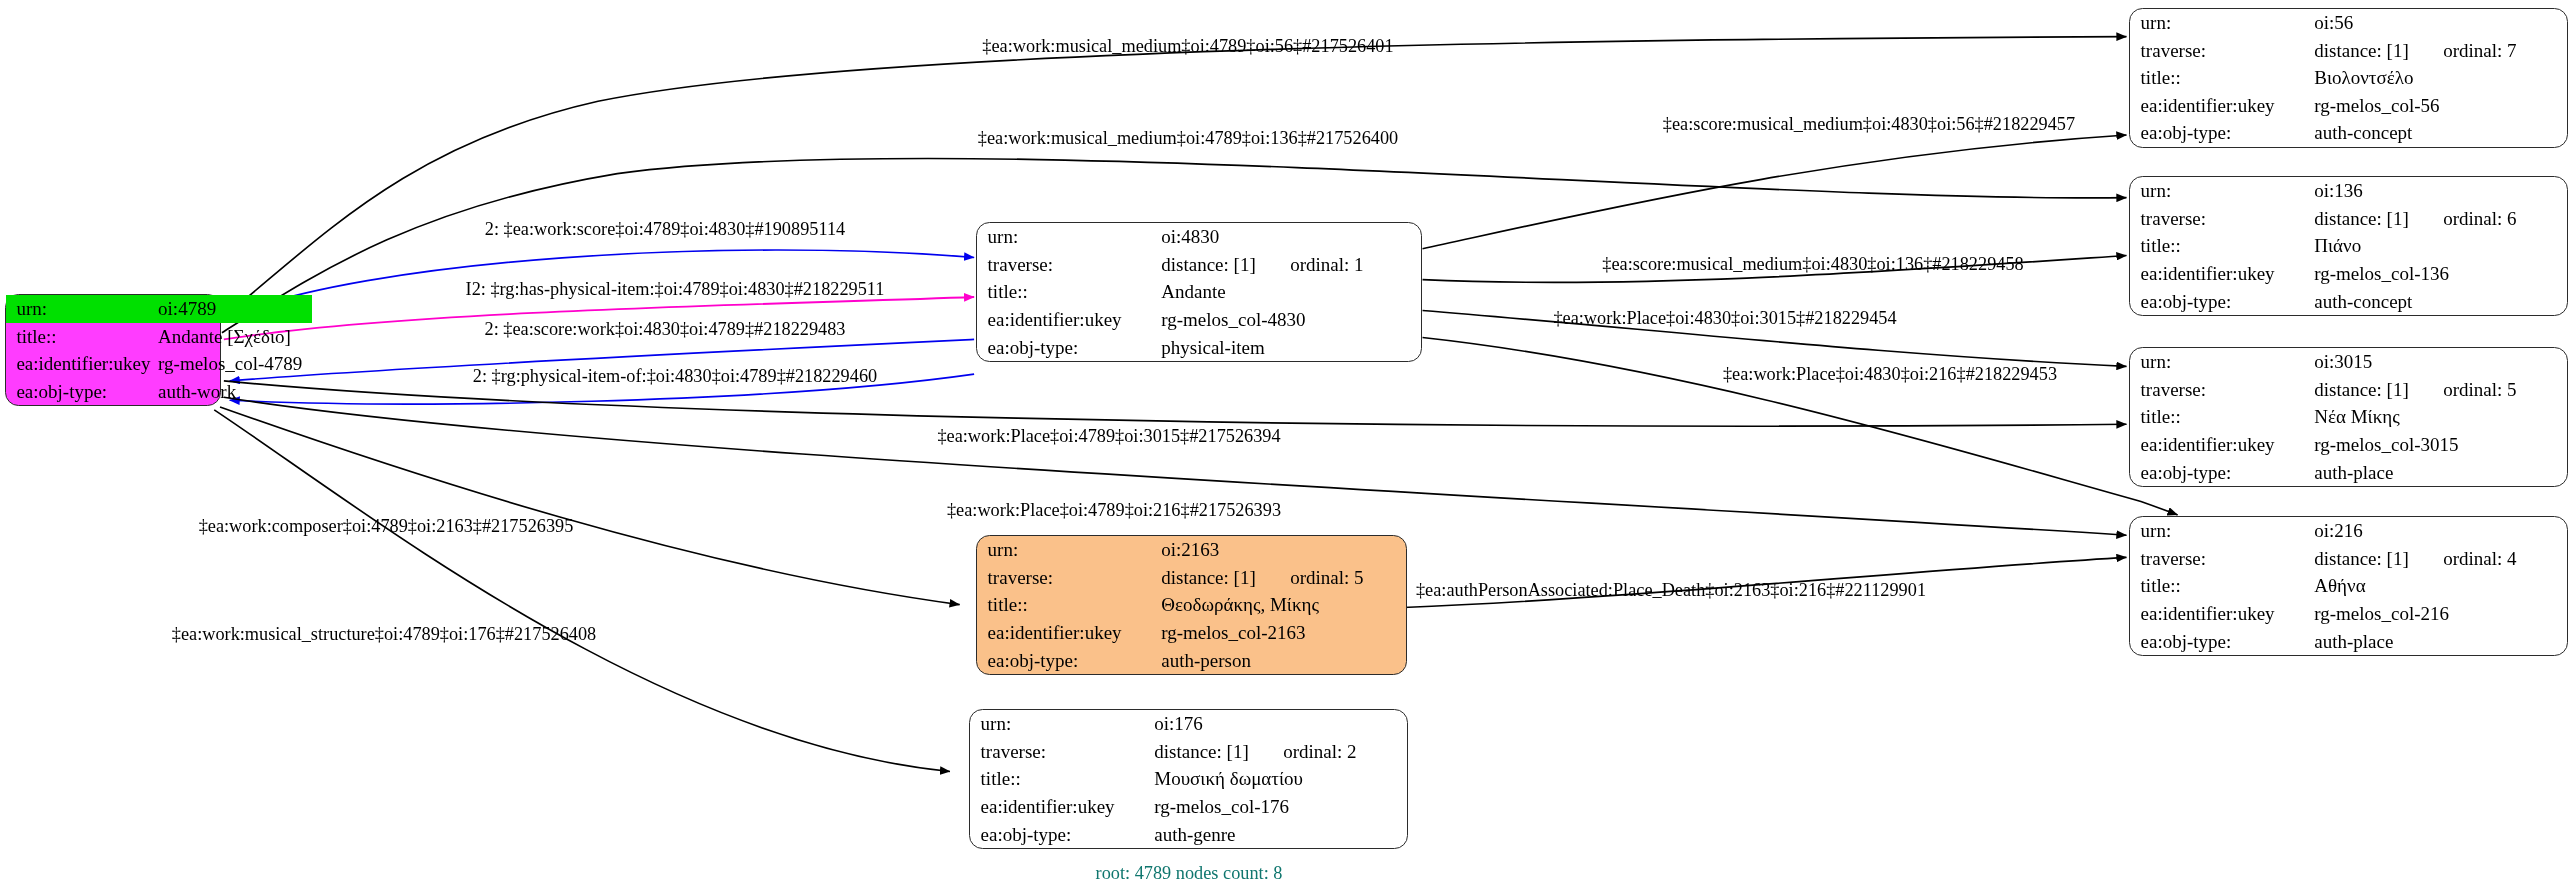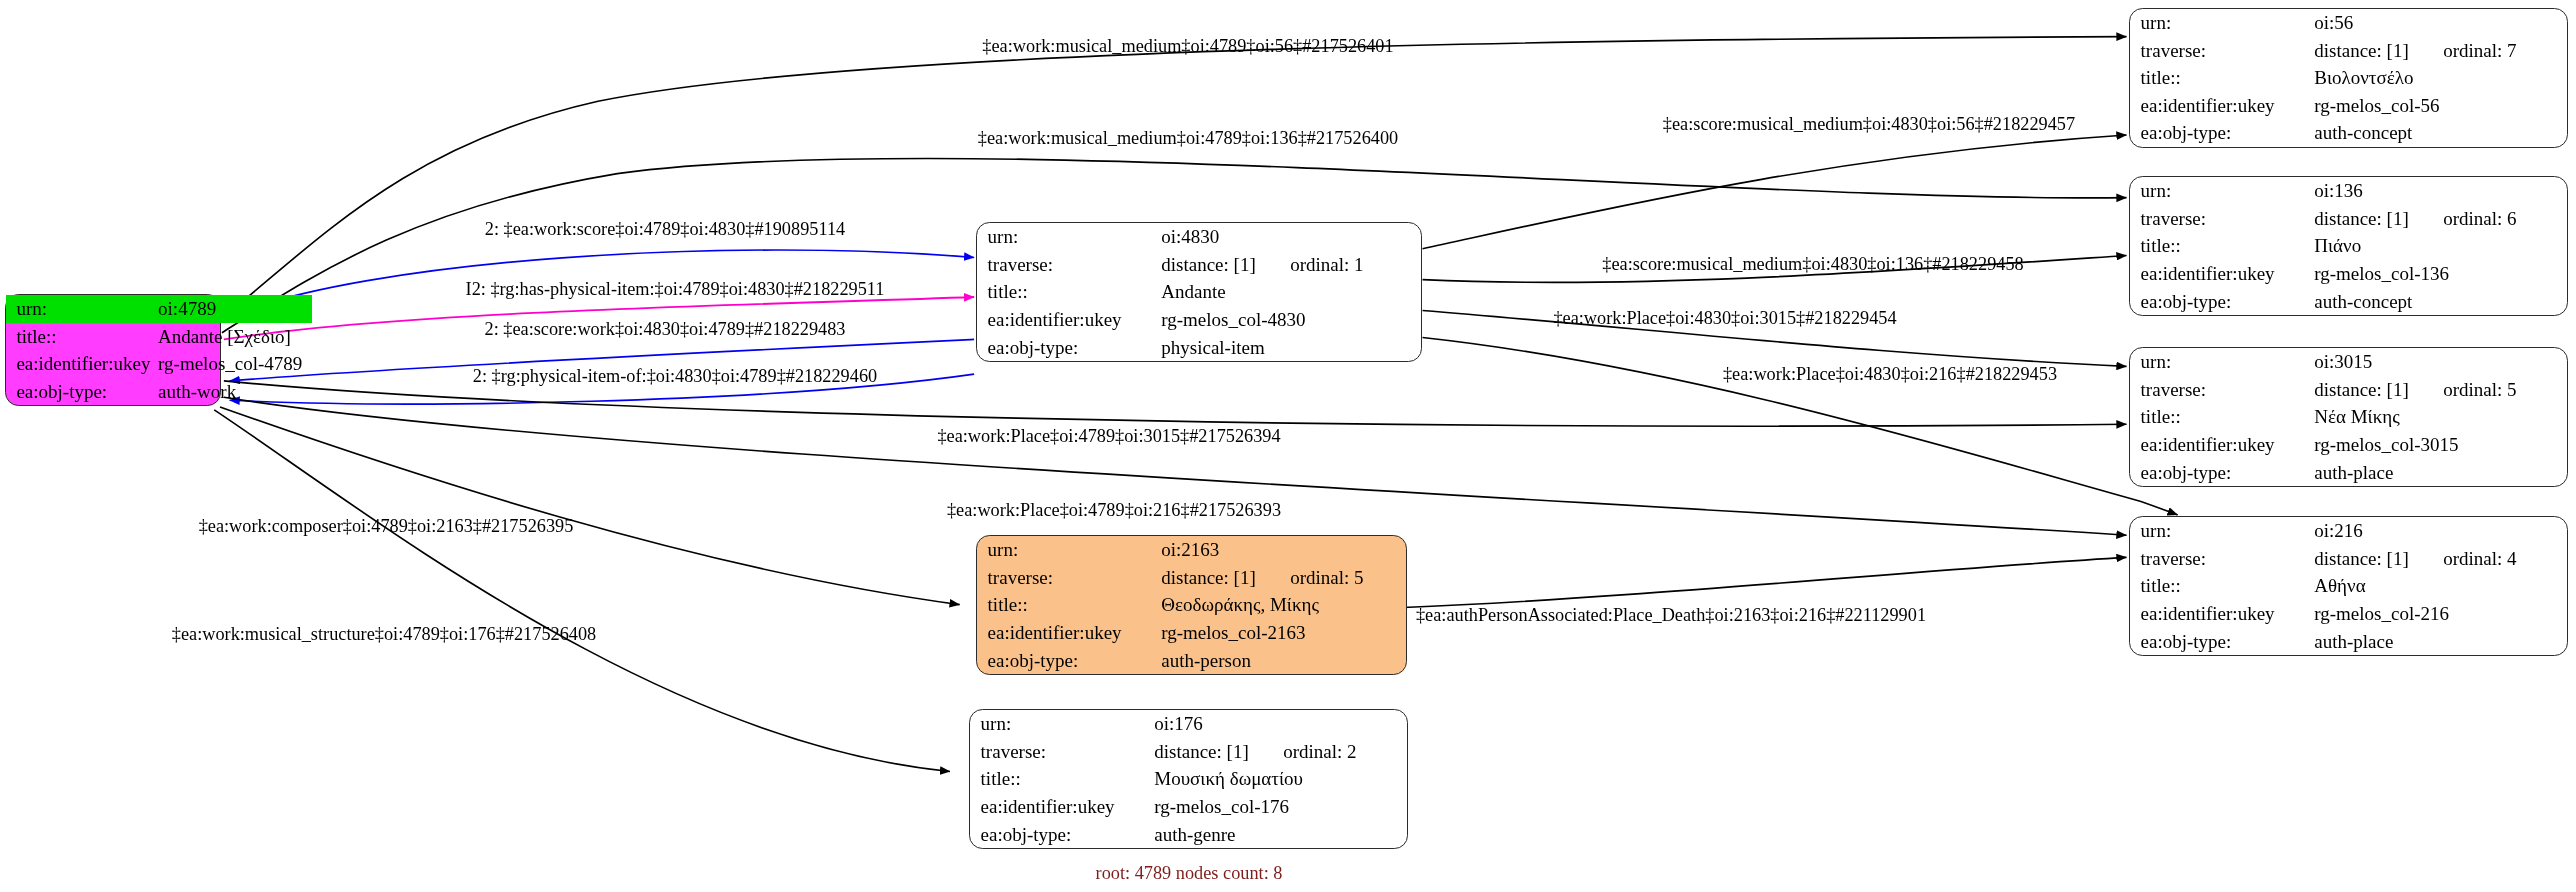--- a/index.html
+++ b/index.html
@@ -13,21 +13,21 @@
   .node td.k{padding-left:10.6px;padding-right:7.7px;}
   .node td.v{padding-right:9.6px;}
   .node.magenta{background:#ff3cff;border-color:#2b2b2b;}
   .node.orange{background:#fac18a;border-color:#2b2b2b;}
   .hl{background:#00e000;}
   .node.magenta td{font-size:19px;}
 
   .elabel{position:absolute;font-size:18.3px;color:#000;white-space:nowrap;
           font-family:Liberation Serif, serif;line-height:1;}
   .elabel.center{transform:translateX(-50%);}
-  .footer{position:absolute;font-size:18.3px;white-space:nowrap;color:#7f1d1d;
+  .footer{position:absolute;font-size:18.3px;white-space:nowrap;color:#0f766e;
           font-family:"Liberation Serif","DejaVu Serif",serif;}
 </style>
 </head>
 <body>
 
 <div id="canvas">
 
   <svg class="edges" viewBox="0 0 2671 925">
     <defs>
       <marker id="ahB" markerWidth="11" markerHeight="9" refX="10.5" refY="4.5" orient="auto" markerUnits="userSpaceOnUse">
@@ -319,18 +319,18 @@
   <div class="elabel center" style="left:675px;top:280px;">I2: ‡rg:has-physical-item:‡oi:4789‡oi:4830‡#218229511</div>
   <div class="elabel center" style="left:665px;top:320px;">2: ‡ea:score:work‡oi:4830‡oi:4789‡#218229483</div>
   <div class="elabel center" style="left:675px;top:367px;">2: ‡rg:physical-item-of:‡oi:4830‡oi:4789‡#218229460</div>
   <div class="elabel center" style="left:1813px;top:255px;">‡ea:score:musical_medium‡oi:4830‡oi:136‡#218229458</div>
   <div class="elabel center" style="left:1725px;top:309px;text-align:center;">‡ea:work:Place‡oi:4830‡oi:3015‡#218229454</div>
   <div class="elabel center" style="left:1890px;top:365px;">‡ea:work:Place‡oi:4830‡oi:216‡#218229453</div>
   <div class="elabel center" style="left:1109px;top:427px;">‡ea:work:Place‡oi:4789‡oi:3015‡#217526394</div>
   <div class="elabel center" style="left:1114px;top:501px;">‡ea:work:Place‡oi:4789‡oi:216‡#217526393</div>
   <div class="elabel center" style="left:386px;top:517px;">‡ea:work:composer‡oi:4789‡oi:2163‡#217526395</div>
   <div class="elabel center" style="left:384px;top:625px;">‡ea:work:musical_structure‡oi:4789‡oi:176‡#217526408</div>
-  <div class="elabel center" style="left:1671px;top:606px;">‡ea:authPersonAssociated:Place_Death‡oi:2163‡oi:216‡#221129901</div>
+  <div class="elabel center" style="left:1671px;top:581px;">‡ea:authPersonAssociated:Place_Death‡oi:2163‡oi:216‡#221129901</div>
 
   <div class="footer center" style="left:1189px;top:863px;transform:translateX(-50%);">root: 4789 nodes count: 8</div>
 
 </div>
 
 
 </body></html>

